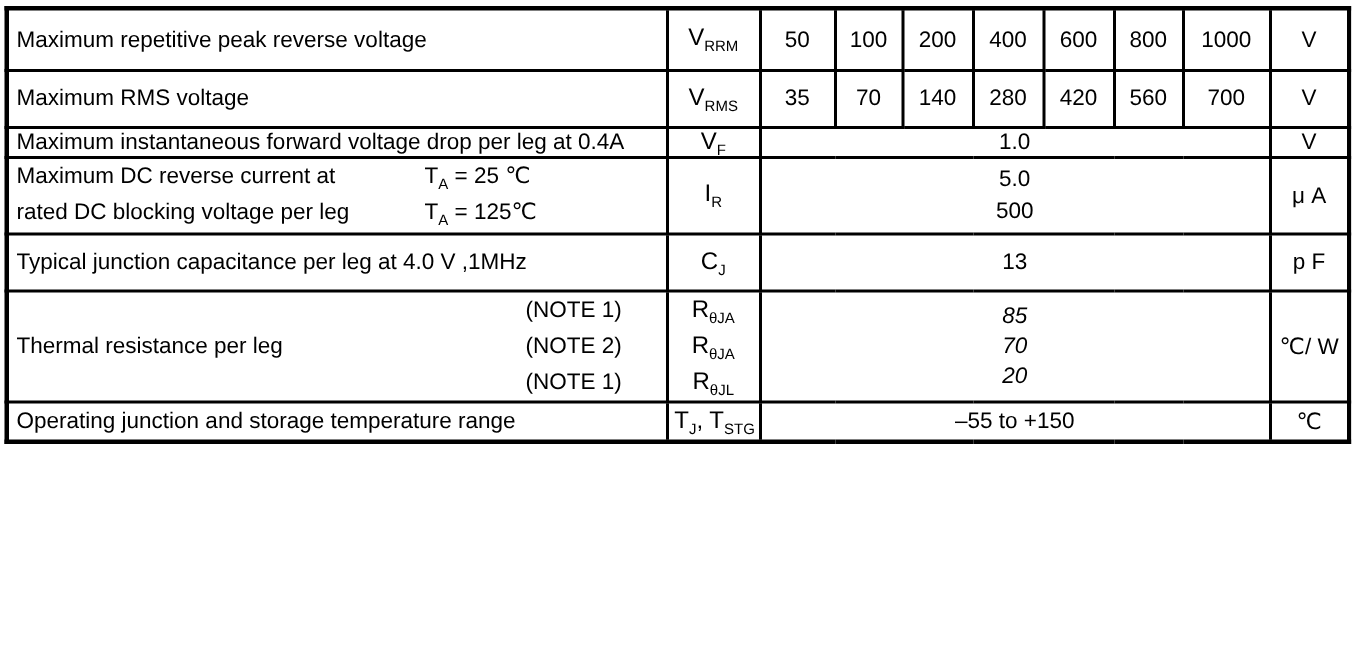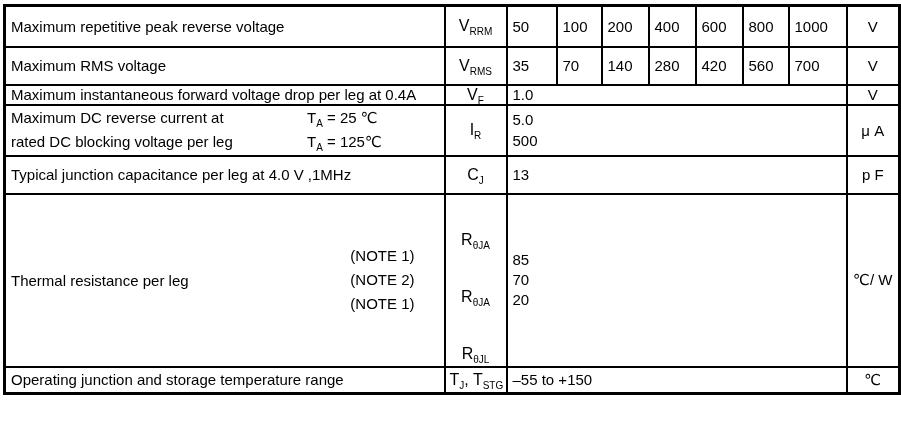--- a/index.html
+++ b/index.html
@@ -21,34 +21,34 @@
     vertical-align:middle;
     overflow:hidden;
     white-space:nowrap;
   }
   td.desc{text-align:left;}
   td.c{text-align:center;padding:0 2px;}
   tr.head td{font-weight:bold;font-size:16px;}
   tr.head td.desc{text-align:right;padding-right:6px;}
   .sym{text-align:center;font-size:16px;padding:0 2px;}
   .sym sub, td sub{font-size:10px;line-height:0;}
-  .symline{line-height:24px;font-size:16px;text-align:center;margin-top:33px;}
-  .val{}
+  .symline{line-height:24px;font-size:16px;text-align:center;}
+  .val{text-align:center;}
   .unit{text-align:center;padding:0 2px;}
   .line{line-height:23px;}
   .rightline{text-align:right;padding-right:16px;line-height:23px;}
-  .flexline{display:flex;line-height:24px;gap:24px;}
+  .flexline{display:flex;line-height:24px;}
   .flexline .lefttxt{width:272px;flex:none;}
   .vflex{display:flex;align-items:center;}
   .vflex .label{flex:1;}
   .notes .noteline{text-align:left;padding-right:24px;line-height:24px;}
   .v2 .l1{font-family:"DejaVu Serif",serif;font-size:17px;line-height:26px;}
   .v2 .l2{line-height:24px;}
   .vline{line-height:21px;}
-  .vline3{line-height:20px;}
+  .vline3{line-height:20px;font-style:italic;}
 </style>
 </head>
 <body>
 
 <div class="page">
   <table class="ratings">
     <colgroup>
       <col style="width:440px">
         <col style="width:62px">
         <col style="width:50px">

